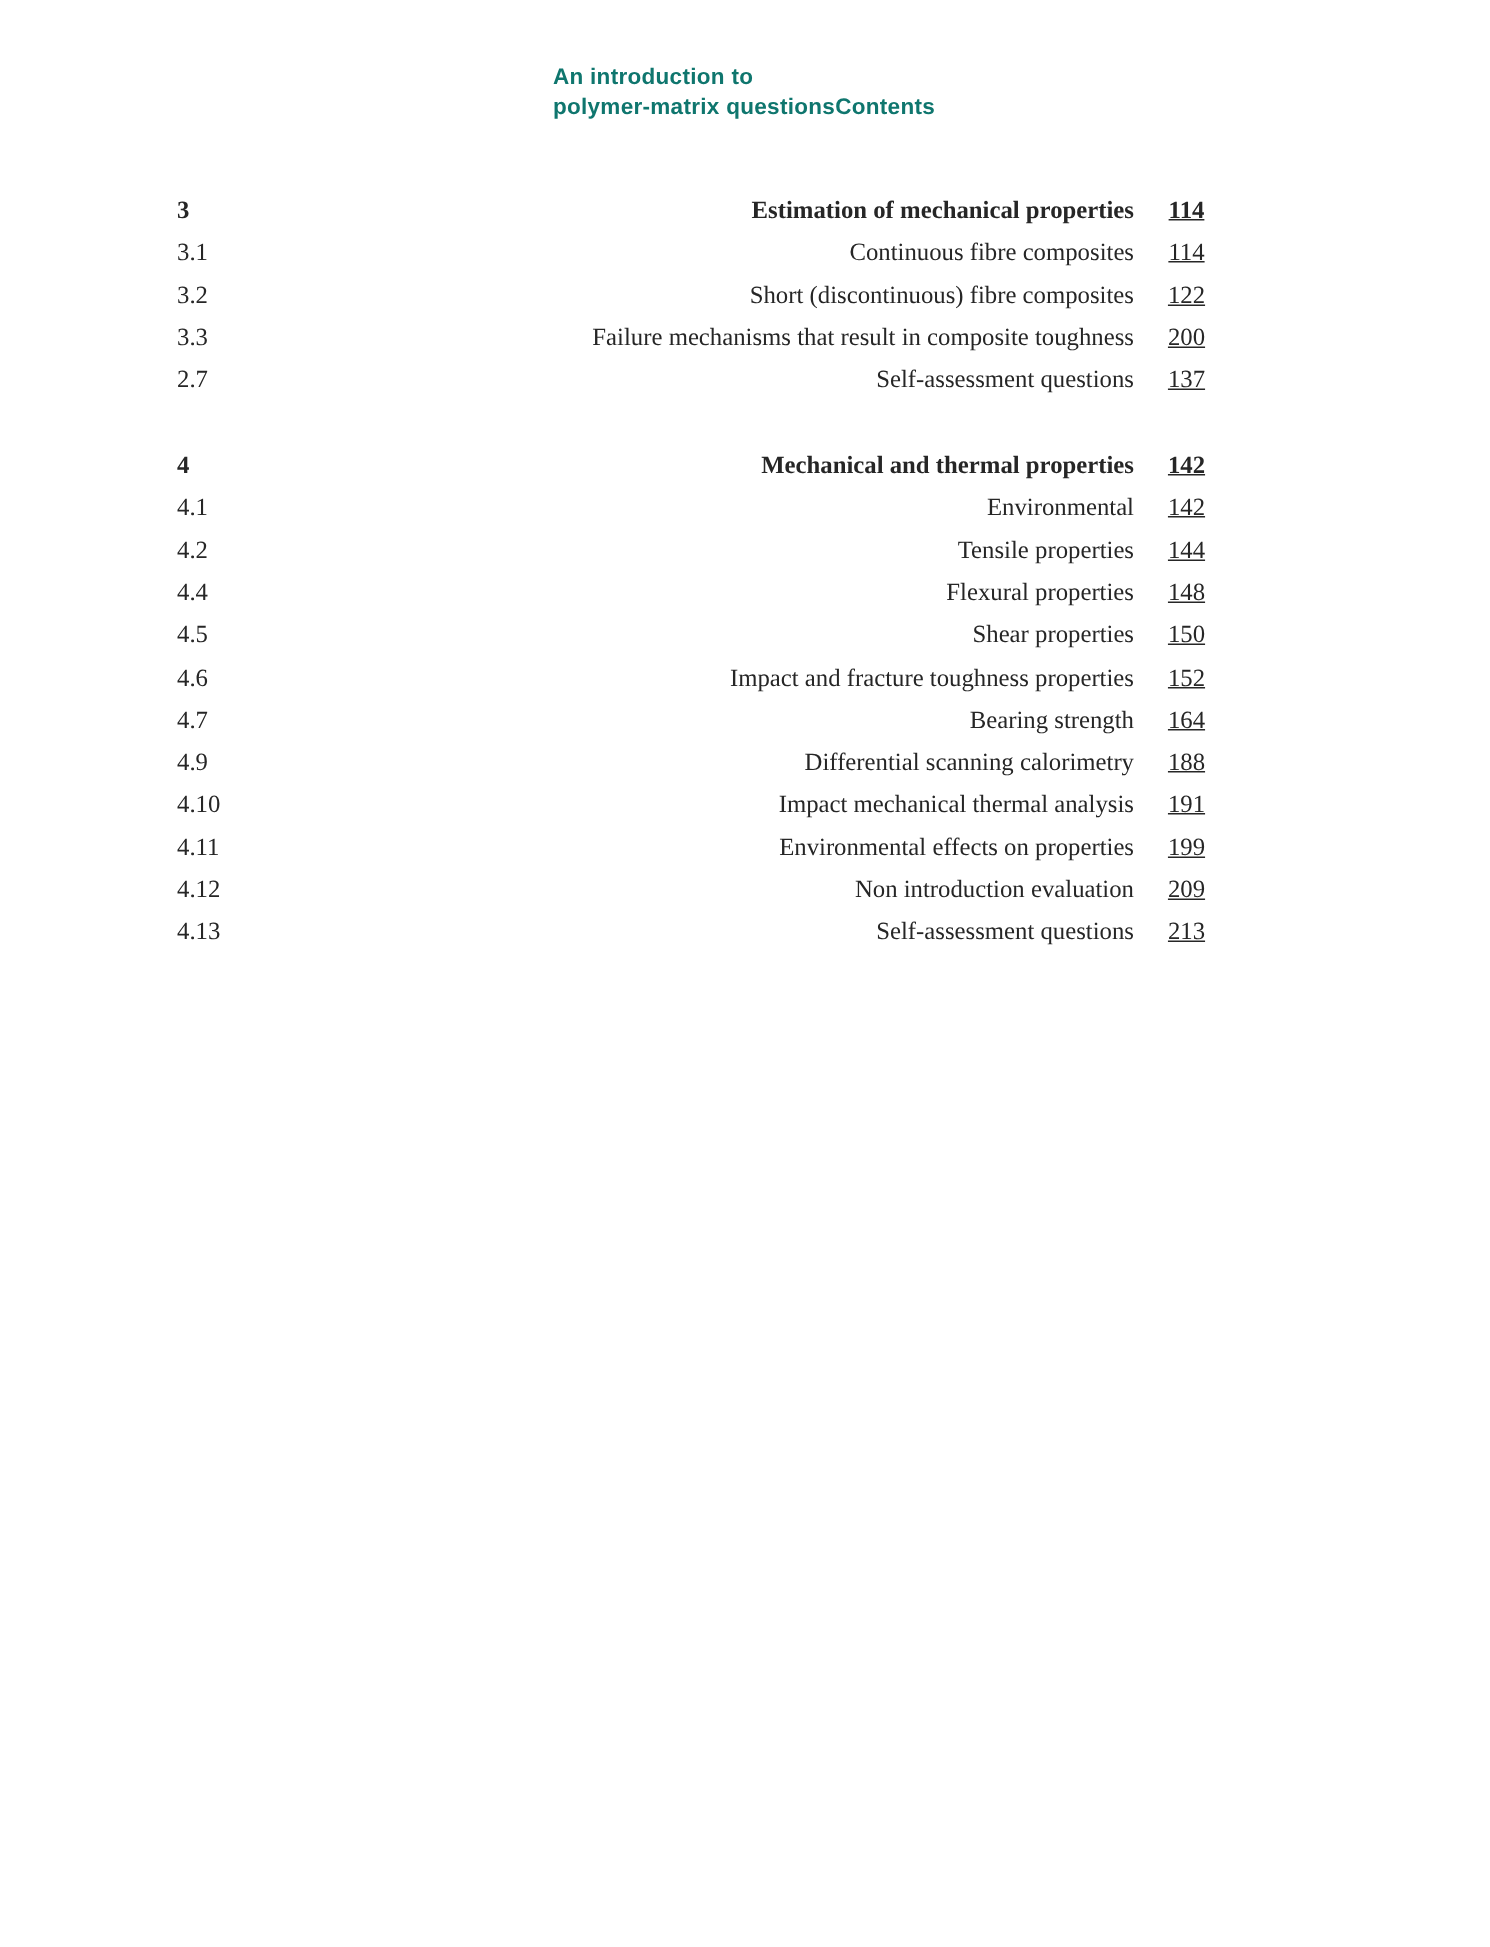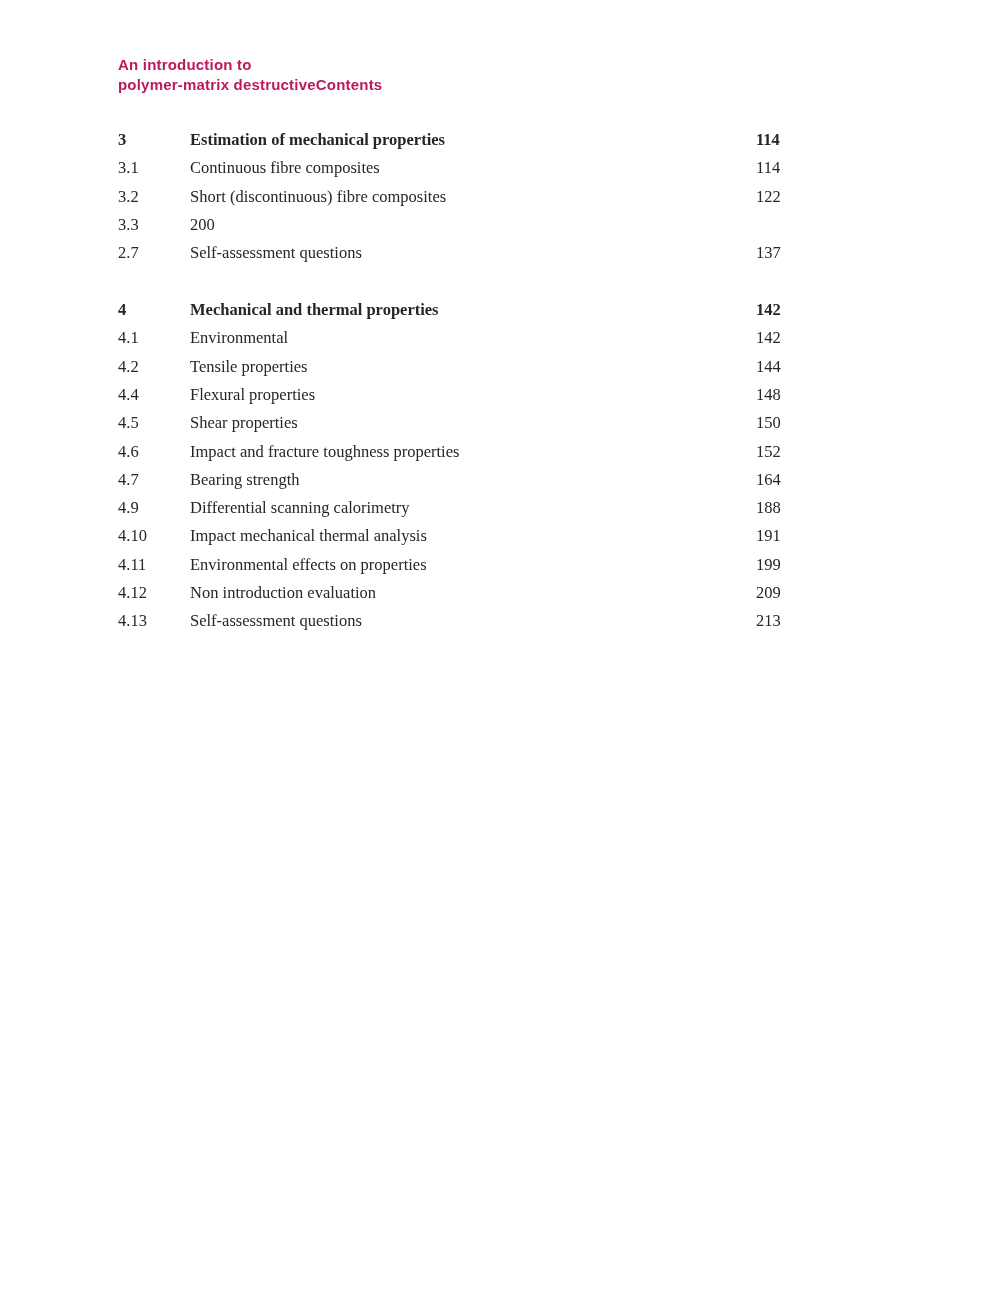--- a/index.html
+++ b/index.html
@@ -12,26 +12,26 @@
     height: 1298px;
     position: relative;
     overflow: hidden;
     font-family: "Liberation Serif", serif;
   }
   
   .running-header {
     position: absolute;
     left: 118px;
     right: 119px;
-    top: 55px;
+    top: 42px;
     display: flex;
-    justify-content: flex-start;
+    justify-content: center;
     align-items: flex-end;
     font-family: "Liberation Sans", sans-serif;
-    color: #be185d;
+    color: #0f766e;
     font-size: 15px;
     font-weight: 600;
     letter-spacing: 0.2px;
   }
   .book-title div {
     line-height: 19.5px;
   }
   .page-label {
     line-height: 19.5px;
   }
@@ -48,39 +48,41 @@
     height: 28.3px;
     line-height: 28.3px;
     font-size: 16.5px;
   }
   .toc-row .num {
     width: 72px;
     flex: 0 0 72px;
   }
   .toc-row .title {
     flex: 1 1 auto;
+    text-align: right;
   }
   .toc-row .page {
     flex: 0 0 70px;
-    text-align: left;
+    text-align: center;
+    text-decoration: underline;
   }
   .toc-row.chapter {
     font-weight: bold;
   }
   .toc-row.section-gap {
     margin-top: 28.6px;
   }
 </style>
 </head>
 <body>
 
 <header class="running-header">
   <div class="book-title">
     <div>An introduction to</div>
-    <div>polymer-matrix destructive</div>
+    <div>polymer-matrix questions</div>
   </div>
   <div class="page-label">Contents</div>
 </header>
 
 <main class="toc">
 
   <div class="toc-row chapter">
     <span class="num">3</span>
     <span class="title">Estimation of mechanical properties</span>
     <span class="page">114</span>
@@ -90,20 +92,21 @@
     <span class="title">Continuous fibre composites</span>
     <span class="page">114</span>
   </div>
   <div class="toc-row">
     <span class="num">3.2</span>
     <span class="title">Short (discontinuous) fibre composites</span>
     <span class="page">122</span>
   </div>
   <div class="toc-row">
     <span class="num">3.3</span>
+    <span class="title">Failure mechanisms that result in composite toughness</span>
     <span class="page">200</span>
   </div>
   <div class="toc-row">
     <span class="num">2.7</span>
     <span class="title">Self-assessment questions</span>
     <span class="page">137</span>
   </div>
 
   <div class="toc-row chapter section-gap">
     <span class="num">4</span>

